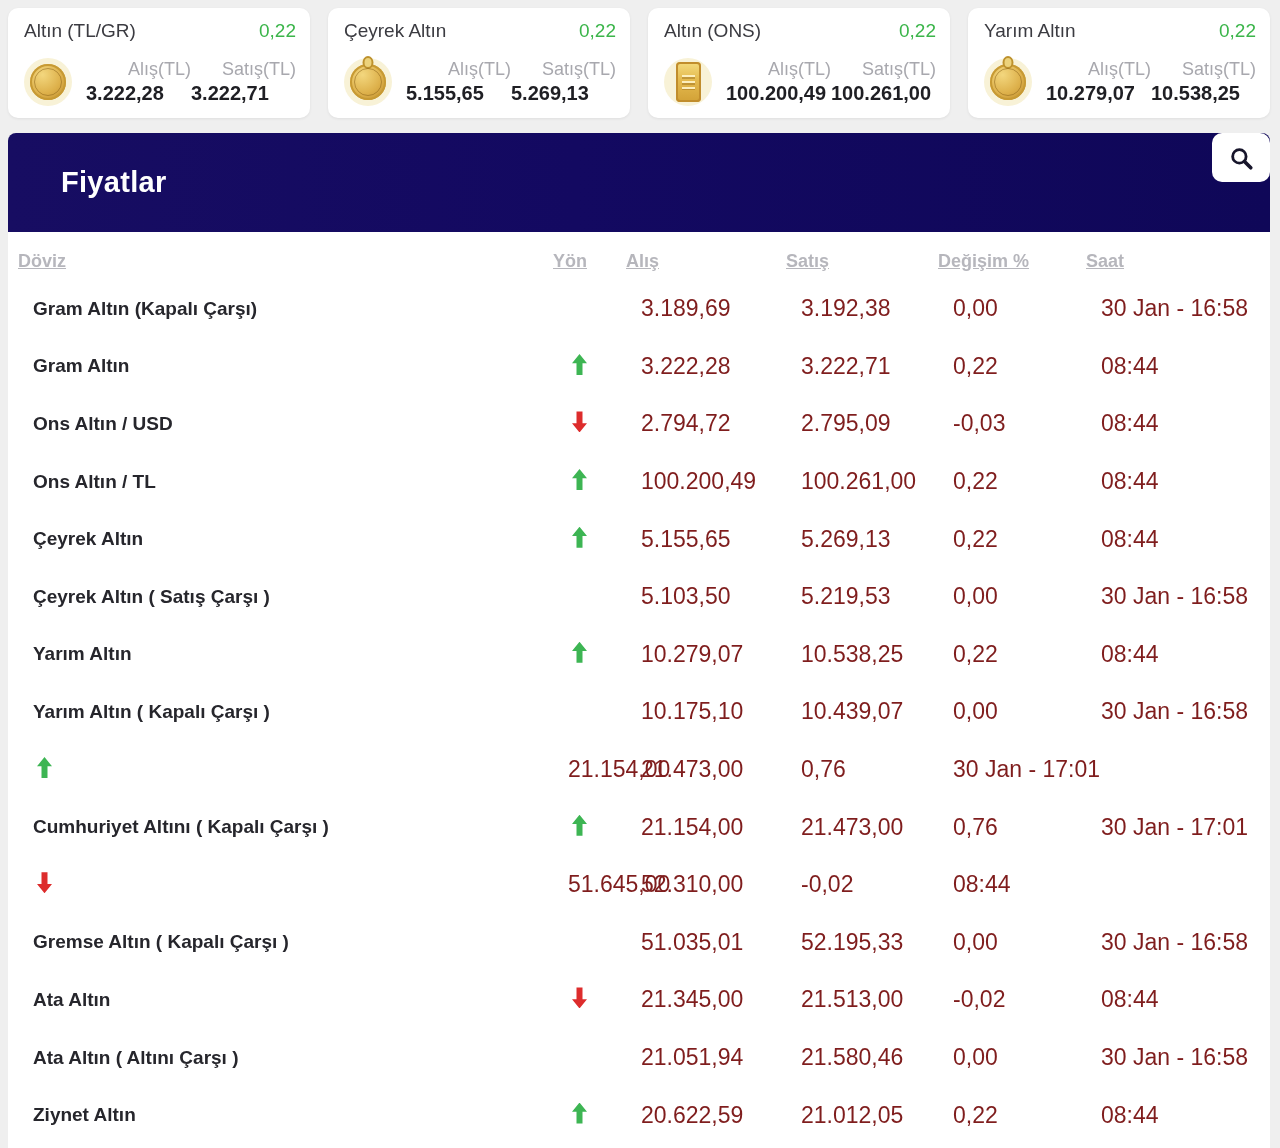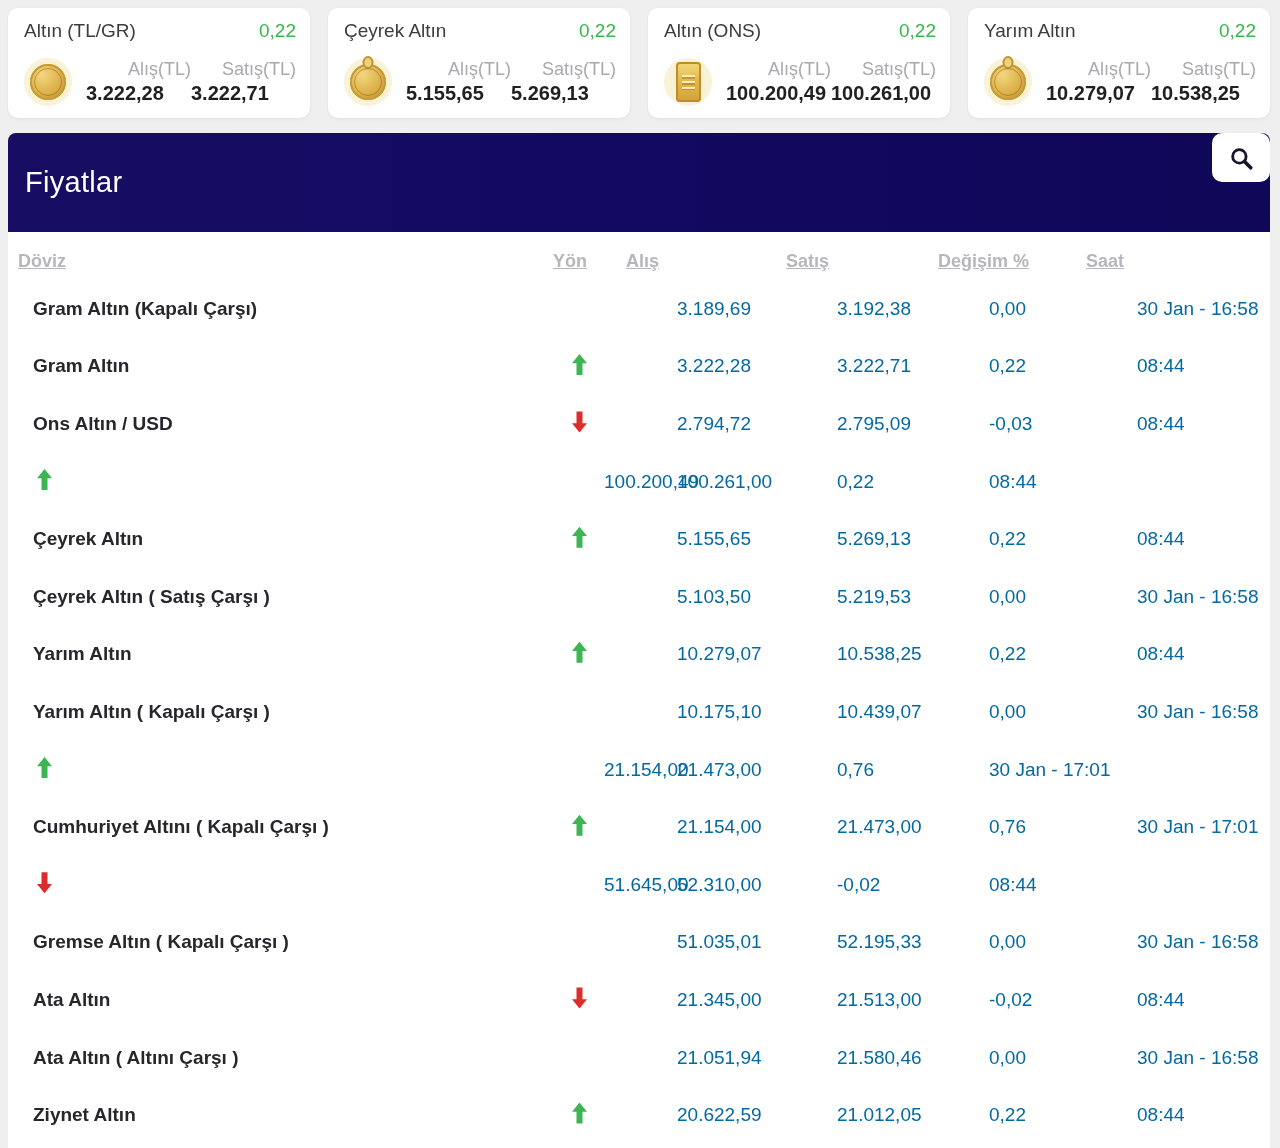--- a/index.html
+++ b/index.html
@@ -70,22 +70,22 @@
   
   .panel-header {
     position:relative;
     margin:15px 10px 0 8px;
     height:99px;
     border-radius:8px 8px 0 0;
     background:linear-gradient(90deg,#170d62 0%, #130961 45%, #0f0758 100%);
     display:flex; align-items:center;
   }
   .panel-title {
-    color:#ffffff; font-size:29px; font-weight:400;
-    padding-left:17px; letter-spacing:.3px;
+    color:#ffffff; font-size:29px; font-weight:700;
+    padding-left:53px; letter-spacing:.3px;
   }
   .search-btn {
     position:absolute; top:0; right:0;
     width:58px; height:49px;
     background:#ffffff; border:none; border-radius:10px;
     display:flex; align-items:center; justify-content:center;
     cursor:pointer;
   }
   .search-btn svg { display:block; }
 
@@ -99,21 +99,21 @@
     display:grid;
     grid-template-columns:535px 73px 160px 152px 148px auto;
     align-items:center;
     padding-left:10px;
   }
   .thead { height:48px; padding-top:10px; }
   .thead .cell { font-size:18px; color:#b6b6bc; font-weight:600;text-decoration:underline; }
   .trow { height:57.6px;padding-left:25px; }
   .cell { white-space:nowrap; }
   .cell.name { font-size:19px; font-weight:700; color:#26262c; }
-  .cell.num  { font-size:19px; color:#0369a1;margin-left:36px; }
+  .cell.num  { font-size:23px; color:#7f1d1d; }
 
   .arrow { display:inline-block; width:15px; height:21px; margin-left:4px; }
   .arrow-up {
     background:#3db553;
     clip-path:polygon(50% 0%, 100% 44%, 70% 44%, 70% 100%, 30% 100%, 30% 44%, 0% 44%);
   }
   .arrow-down {
     background:#dd2c2c;
     clip-path:polygon(50% 100%, 100% 56%, 70% 56%, 70% 0%, 30% 0%, 30% 56%, 0% 56%);
   }
@@ -248,20 +248,21 @@
   <div class="row trow">
     <span class="cell name">Ons Altın / USD</span>
     <span class="cell dir"><i class="arrow arrow-down"></i></span>
     <span class="cell num">2.794,72</span>
     <span class="cell num">2.795,09</span>
     <span class="cell num">-0,03</span>
     <span class="cell num">08:44</span>
   </div>
 
   <div class="row trow">
+    <span class="cell name">Ons Altın / TL</span>
     <span class="cell dir"><i class="arrow arrow-up"></i></span>
     <span class="cell num">100.200,49</span>
     <span class="cell num">100.261,00</span>
     <span class="cell num">0,22</span>
     <span class="cell num">08:44</span>
   </div>
 
   <div class="row trow">
     <span class="cell name">Çeyrek Altın</span>
     <span class="cell dir"><i class="arrow arrow-up"></i></span>

